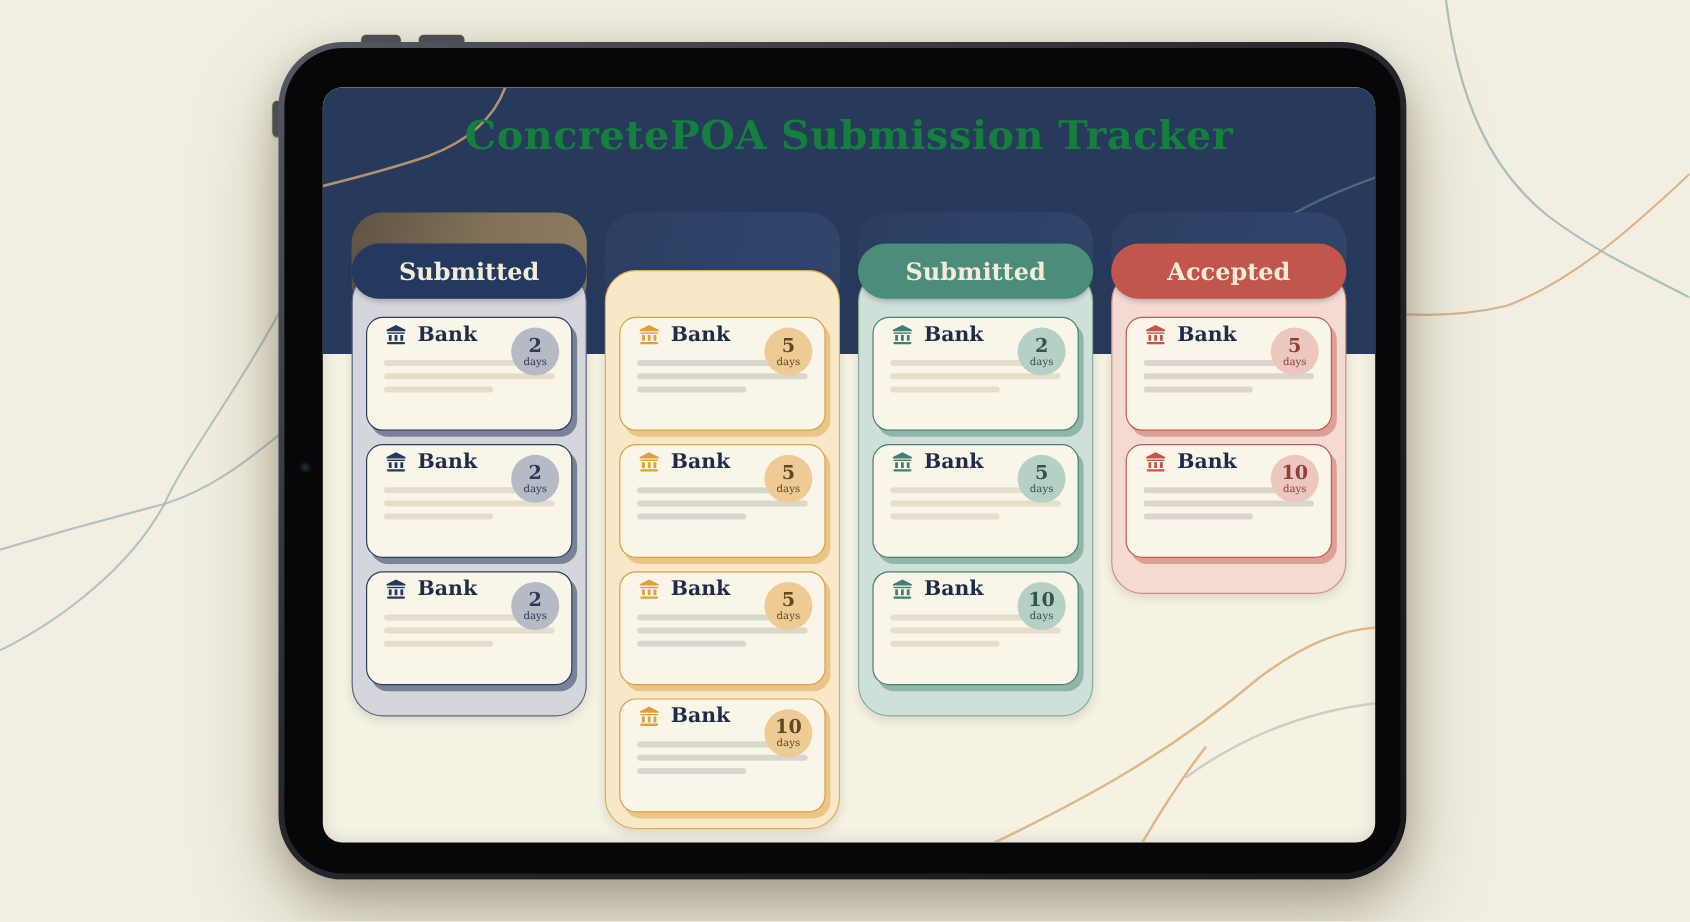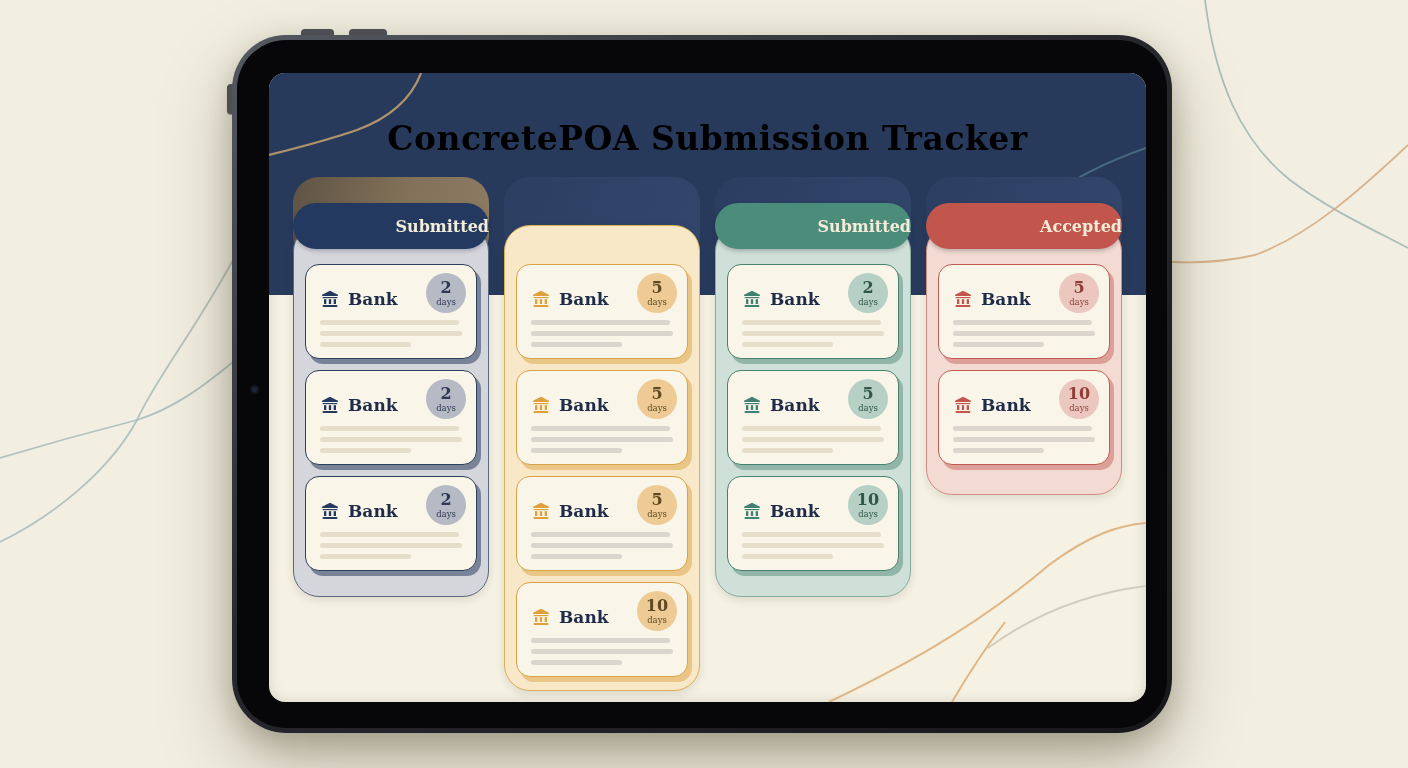--- a/index.html
+++ b/index.html
@@ -17,22 +17,22 @@
           box-shadow:0 30px 70px rgba(90,78,55,.38),0 10px 28px rgba(90,78,55,.28);}
   .bezel{position:absolute;inset:5px;border-radius:49px;background:#070709;}
   .camera{position:absolute;left:14px;top:346px;width:7px;height:7px;border-radius:50%;
           background:#1e2834;box-shadow:inset 0 0 2px #000,0 0 3px rgba(130,160,200,.25);}
   .screen{position:absolute;left:32px;top:33px;width:877px;height:629px;border-radius:16px;
           background:#f5f1e3;overflow:hidden;box-shadow:inset 0 0 14px rgba(0,0,0,.12);}
 
   
   .nav-header{position:absolute;top:0;left:0;right:0;height:222px;background:#283a5c;z-index:0;}
   .screen-deco{position:absolute;inset:0;z-index:1;pointer-events:none;}
-  .app-title{position:absolute;top:46px;left:0;width:100%;text-align:center;z-index:2;
-             font-weight:700;font-size:33px;letter-spacing:.5px;color:#000000;}
+  .app-title{position:absolute;top:20px;left:0;width:100%;text-align:center;z-index:2;
+             font-weight:700;font-size:33px;letter-spacing:.5px;color:#15803d;}
 
   
   .board{position:absolute;top:104px;left:24px;right:24px;display:flex;gap:15px;
          align-items:flex-start;z-index:2;}
   .column{position:relative;flex:1;}
   .col-submitted{height:420px;
     --cap:linear-gradient(105deg,#5f5344,#837259 55%,#8d7c63);
     --pill:#24395f;--body:#d5d6dc;--body-border:#5b6880;--card-border:#2d3f5e;
     --card-shadow:rgba(45,63,94,.55);--badge-bg:#b6bac4;--badge-text:#2e3a54;
     --icon:#24395f;--line:#e4ddc9;}
@@ -49,25 +49,25 @@
   .col-rejected{height:318px;
     --cap:linear-gradient(105deg,#2c3f63,#32466b);
     --pill:#c3564c;--body:#f3dbd4;--body-border:#d08f82;--card-border:#c15b51;
     --card-shadow:rgba(192,89,79,.45);--badge-bg:#ebc7bf;--badge-text:#8e4038;
     --icon:#c3564c;--line:#dbd5cd;}
   .col-cap{position:absolute;top:0;left:0;right:0;height:84px;border-radius:26px;background:var(--cap);}
   .col-body{position:absolute;top:48px;left:0;right:0;bottom:0;border-radius:26px;
             background:var(--body);border:1px solid var(--body-border);
             box-shadow:0 3px 8px rgba(40,40,30,.12);}
   .col-pill{position:absolute;top:26px;left:0;right:0;height:46px;border-radius:26px;
-            background:var(--pill);display:flex;align-items:center;justify-content:flex-end;
-            font-size:16px;font-weight:600;color:#f3ecd8;box-shadow:0 2px 4px rgba(20,25,40,.25);}
+            background:var(--pill);display:flex;align-items:center;justify-content:center;
+            font-size:20px;font-weight:600;color:#f3ecd8;box-shadow:0 2px 4px rgba(20,25,40,.25);}
   .cards{position:absolute;top:87px;left:12px;right:12px;display:flex;flex-direction:column;gap:11px;}
   .card{position:relative;height:95px;box-sizing:border-box;background:#f9f5e8;
-        border:1.5px solid var(--card-border);border-radius:14px;padding:24px 14px;
+        border:1.5px solid var(--card-border);border-radius:14px;padding:4px 14px;
         box-shadow:4px 5px 0 var(--card-shadow);cursor:pointer;}
   .card-top{display:flex;align-items:center;gap:8px;}
   .bank-icon{display:inline-flex;color:var(--icon);}
   .bank-label{font-size:17px;font-weight:700;color:#1f2c49;}
   .badge{position:absolute;top:8px;right:10px;width:40px;height:40px;border-radius:50%;
          background:var(--badge-bg);color:var(--badge-text);display:flex;flex-direction:column;
          align-items:center;justify-content:center;}
   .badge-num{font-size:16px;line-height:1;font-weight:600;}
   .badge-unit{font-size:8.5px;line-height:1;margin-top:2px;}
   .lines{margin-top:11px;display:flex;flex-direction:column;gap:6px;}

